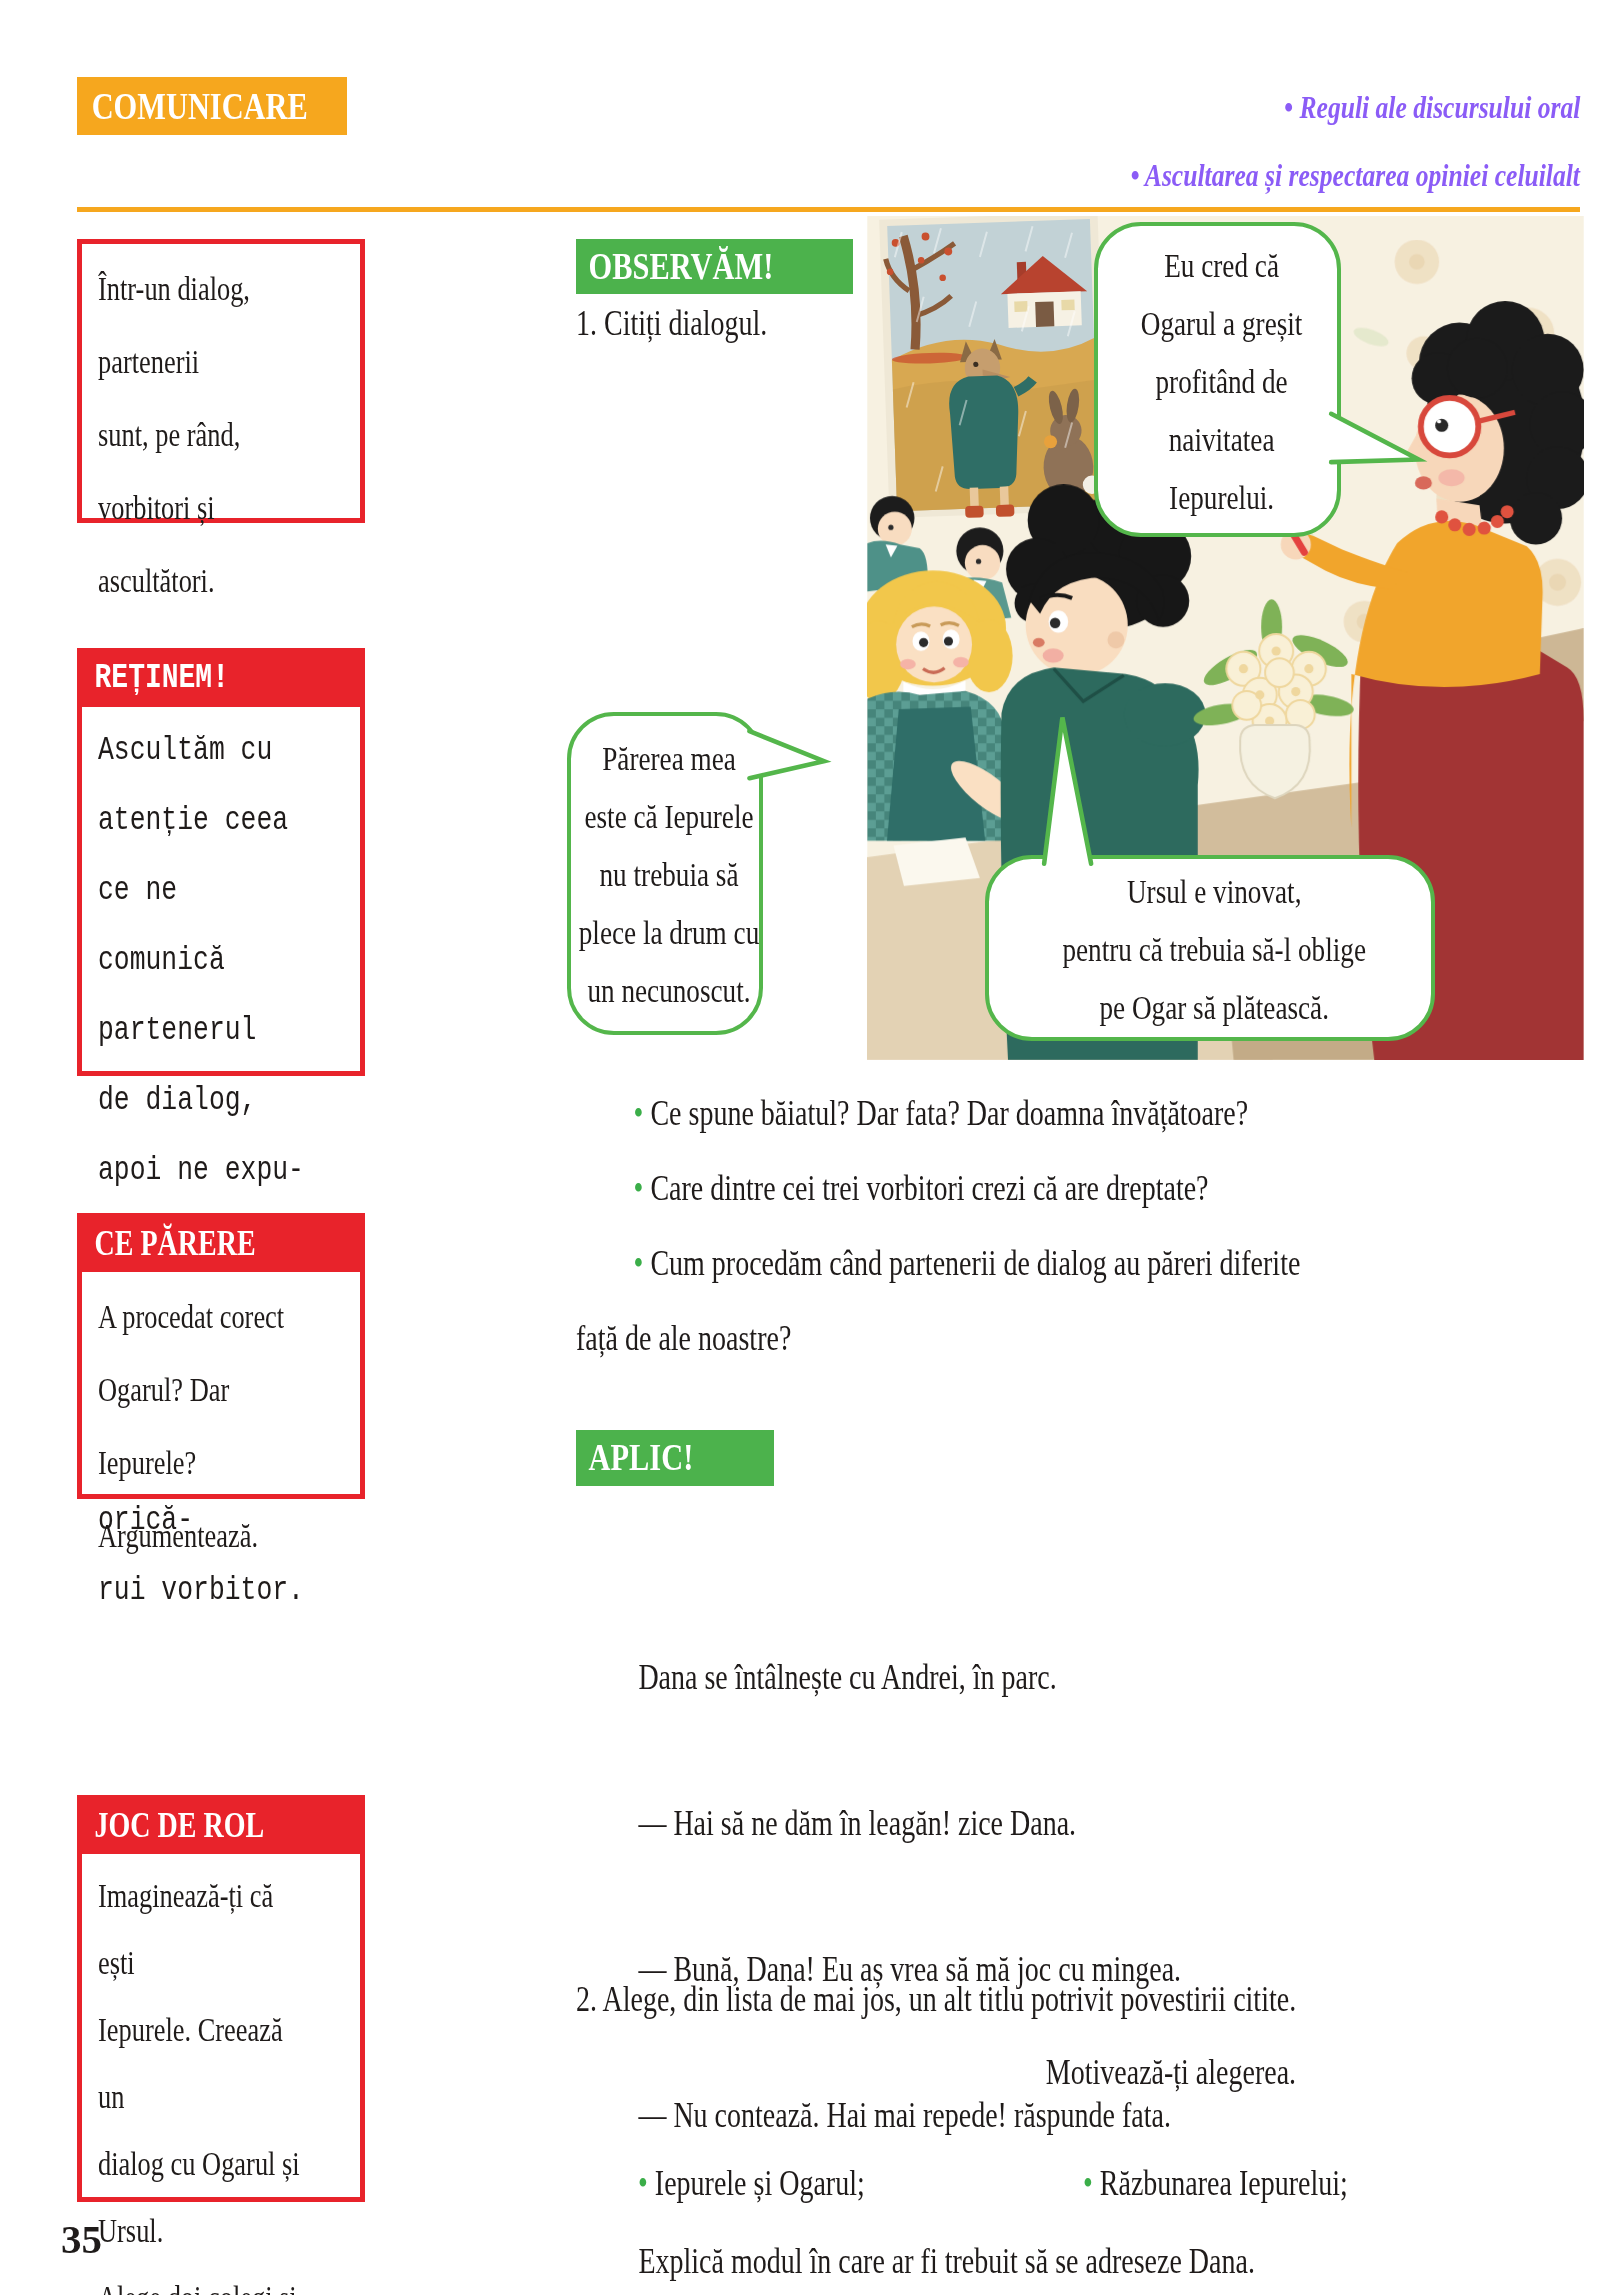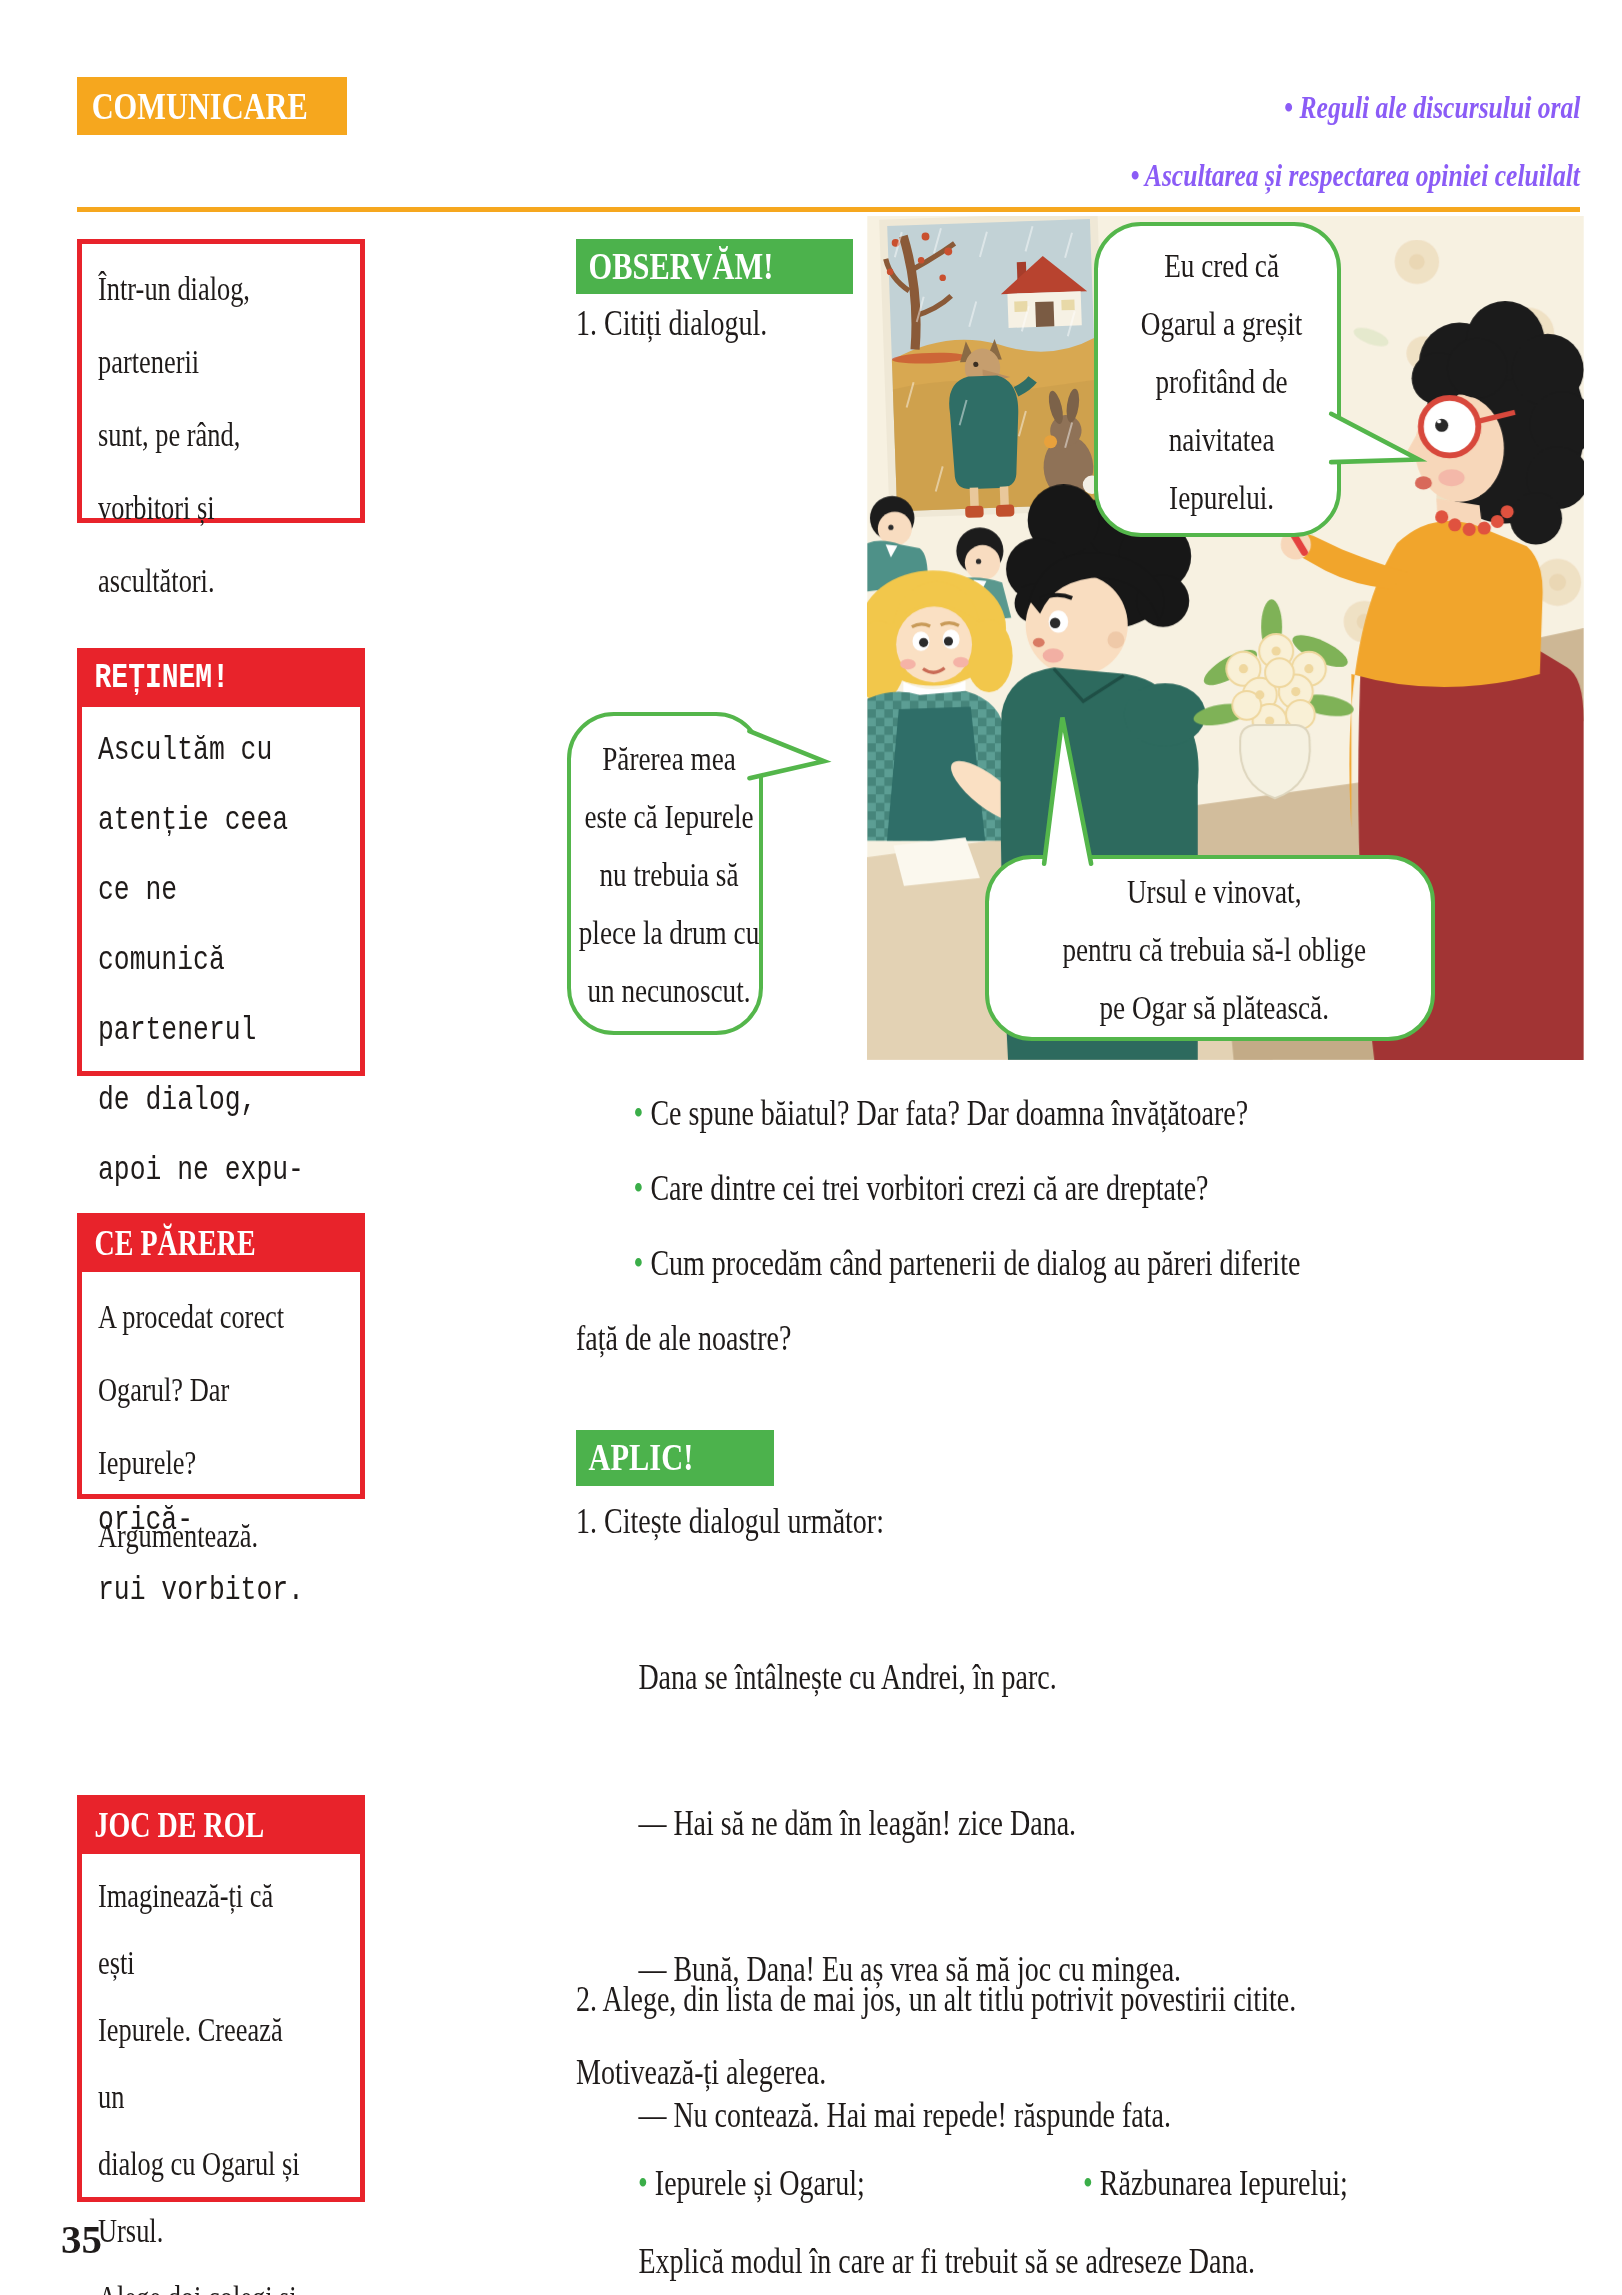--- a/index.html
+++ b/index.html
@@ -48,21 +48,21 @@
   .bubble-boy .cond{width:563px;top:3.9px;}
   .tail{position:absolute;overflow:visible;}
 
   
   .questions{position:absolute;left:576px;top:1076px;font-size:35px;line-height:75px;}
   .question{text-indent:72px;}
   .bullet{color:#3BAE49;}
   .ex-intro{position:absolute;left:576px;top:1500px;font-size:35px;line-height:43px;}
   .dialog{position:absolute;left:576px;top:1568px;font-size:35px;}
   .dialog .cond{padding-left:78px;line-height:73px;}
-  .ex2{position:absolute;left:576px;top:1963px;font-size:35px;}
+  .ex2{position:absolute;left:576px;top:1963px;font-size:35px;text-align:right;}
   .ex2 .cond{line-height:73px;}
   .opts{position:absolute;top:2080px;font-size:35px;}
   .opts .cond{line-height:69px;}
   .opts-a{left:638px;} .opts-b{left:1083px;}
 
   .page-number{position:absolute;left:61px;top:2215px;font-size:41px;font-weight:bold;}
 </style>
 </head>
 <body>
 
@@ -413,23 +413,20 @@
   <div class="questions">
     <div class="question cond"><span class="bullet">•</span> <span>Ce spune băiatul? Dar fata? Dar doamna învățătoare?</span></div>
     <div class="question cond"><span class="bullet">•</span> <span>Care dintre cei trei vorbitori crezi că are dreptate?</span></div>
     <div class="question cond"><span class="bullet">•</span> <span>Cum procedăm când partenerii de dialog au păreri diferite
 față de ale noastre?</span></div>
   </div>
 
   <div class="green-box aplic-box">
     <span class="cond">APLIC!</span>
   </div>
-  <div class="ex-intro">
-    <span class="cond">1. Citește dialogul următor:</span>
-  </div>
   <div class="dialog">
     <div class="cond">
       <div>Dana se întâlnește cu Andrei, în parc.</div>
       <div>— Hai să ne dăm în leagăn! zice Dana.</div>
       <div>— Bună, Dana! Eu aș vrea să mă joc cu mingea.</div>
       <div>— Nu contează. Hai mai repede! răspunde fata.</div>
       <div>Explică modul în care ar fi trebuit să se adreseze Dana.</div>
     </div>
   </div>
   <div class="ex2">

